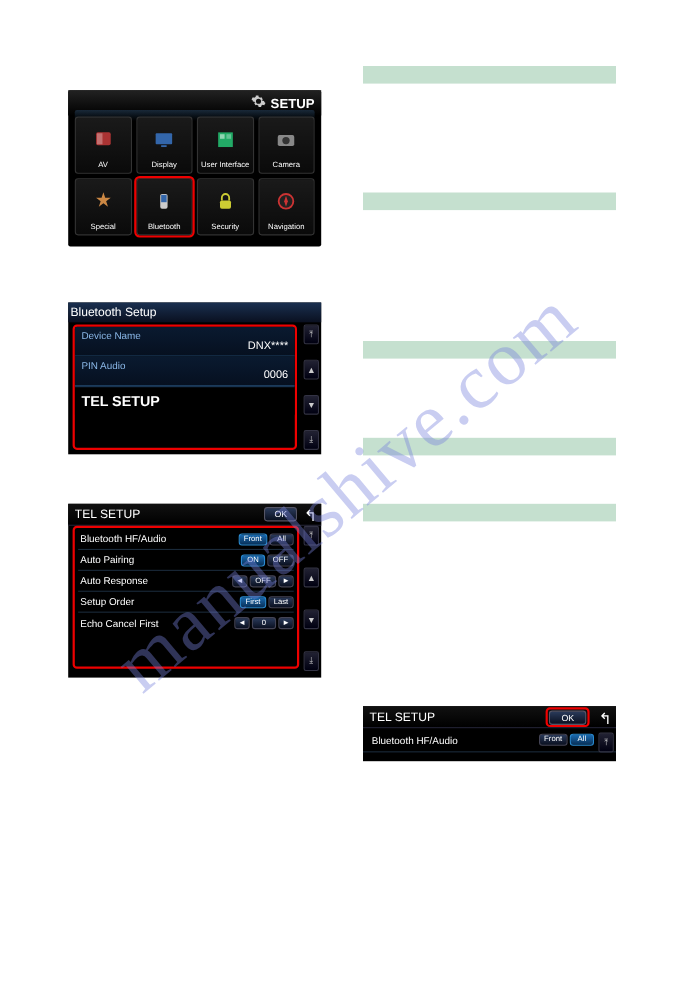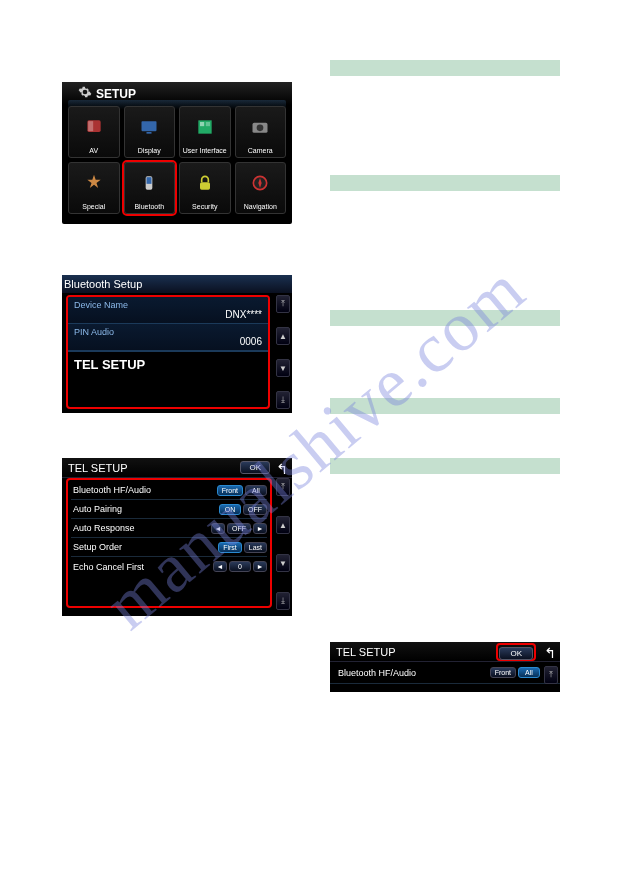--- a/index.html
+++ b/index.html
@@ -48,24 +48,25 @@
     width: 230px;
     height: 142px;
     background: #000;
     color: #fff;
     border-radius: 2px;
   }
   .shot1 .titlebar {
     display: flex;
     align-items: center;
     gap: 4px;
-    padding: 3px 16px;
+    padding: 3px 6px;
     font-size: 12px;
     font-weight: bold;
     background: linear-gradient(#222, #000);
+    justify-content: flex-end;
   }
   .shot1 .gear svg { width: 14px; height: 14px; }
   .shot1 .shine {
     position: absolute;
     left: 6px; top: 18px;
     width: 218px; height: 10px;
     background: linear-gradient(#2a4a6a, transparent);
     opacity: 0.5;
     border-radius: 2px;
   }

